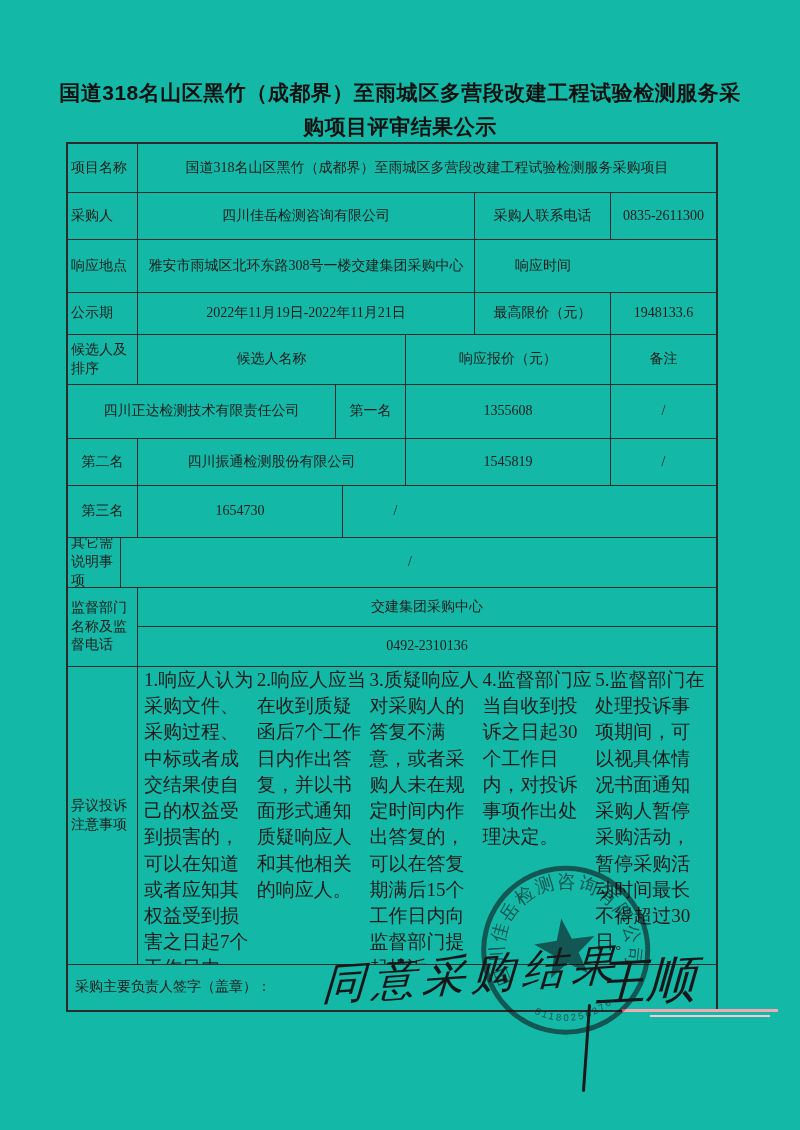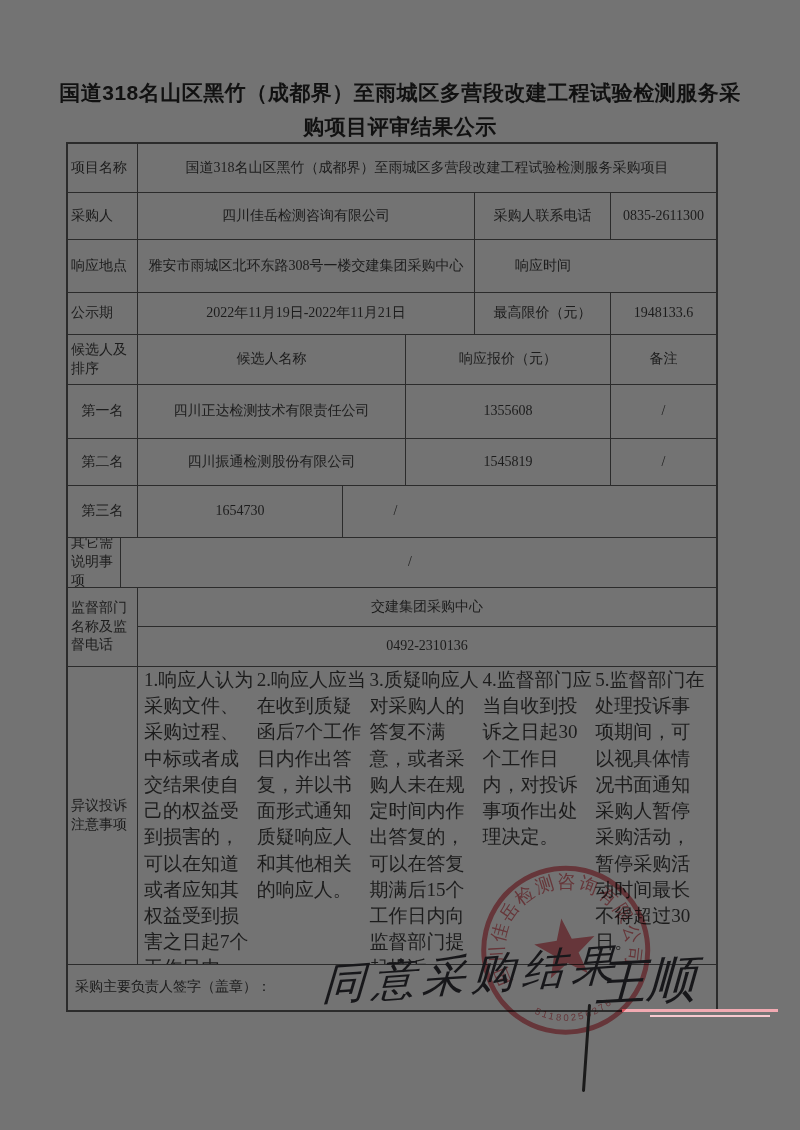--- a/index.html
+++ b/index.html
@@ -1,20 +1,20 @@
 <!DOCTYPE html>
 <html><head>
 <meta charset="utf-8">
 <style>
   html,body{margin:0;padding:0;background:#e9e9e9;}
   .page{
     position:relative;
     width:800px;height:1130px;
     margin:0 auto;
-    background:#737373;
+    background:#14b8a6;
     overflow:hidden;
     font-family:"Liberation Serif", serif;
     color:#1c1c1c;
   }
   .doc-title{
     position:absolute;left:58px;top:76px;width:684px;
     text-align:center;
     font-family:"Liberation Sans", sans-serif;
     font-weight:bold;
     font-size:21px;line-height:1.6;letter-spacing:.5px;
@@ -120,22 +120,22 @@
     </div>
 
     <div class="row" style="height:50px">
       <div class="cell lab" style="width:70px">候选人及排序</div>
       <div class="cell" style="width:268px">候选人名称</div>
       <div class="cell" style="width:205px">响应报价（元）</div>
       <div class="cell" style="width:105px">备注</div>
     </div>
 
     <div class="row" style="height:54px">
+      <div class="cell" style="width:268px">四川正达检测技术有限责任公司</div>
       <div class="cell lab center" style="width:70px">第一名</div>
-      <div class="cell" style="width:268px">四川正达检测技术有限责任公司</div>
       <div class="cell" style="width:205px">1355608</div>
       <div class="cell" style="width:105px">/</div>
     </div>
 
     <div class="row" style="height:47px">
       <div class="cell lab center" style="width:70px">第二名</div>
       <div class="cell" style="width:268px">四川振通检测股份有限公司</div>
       <div class="cell" style="width:205px">1545819</div>
       <div class="cell" style="width:105px">/</div>
     </div>

